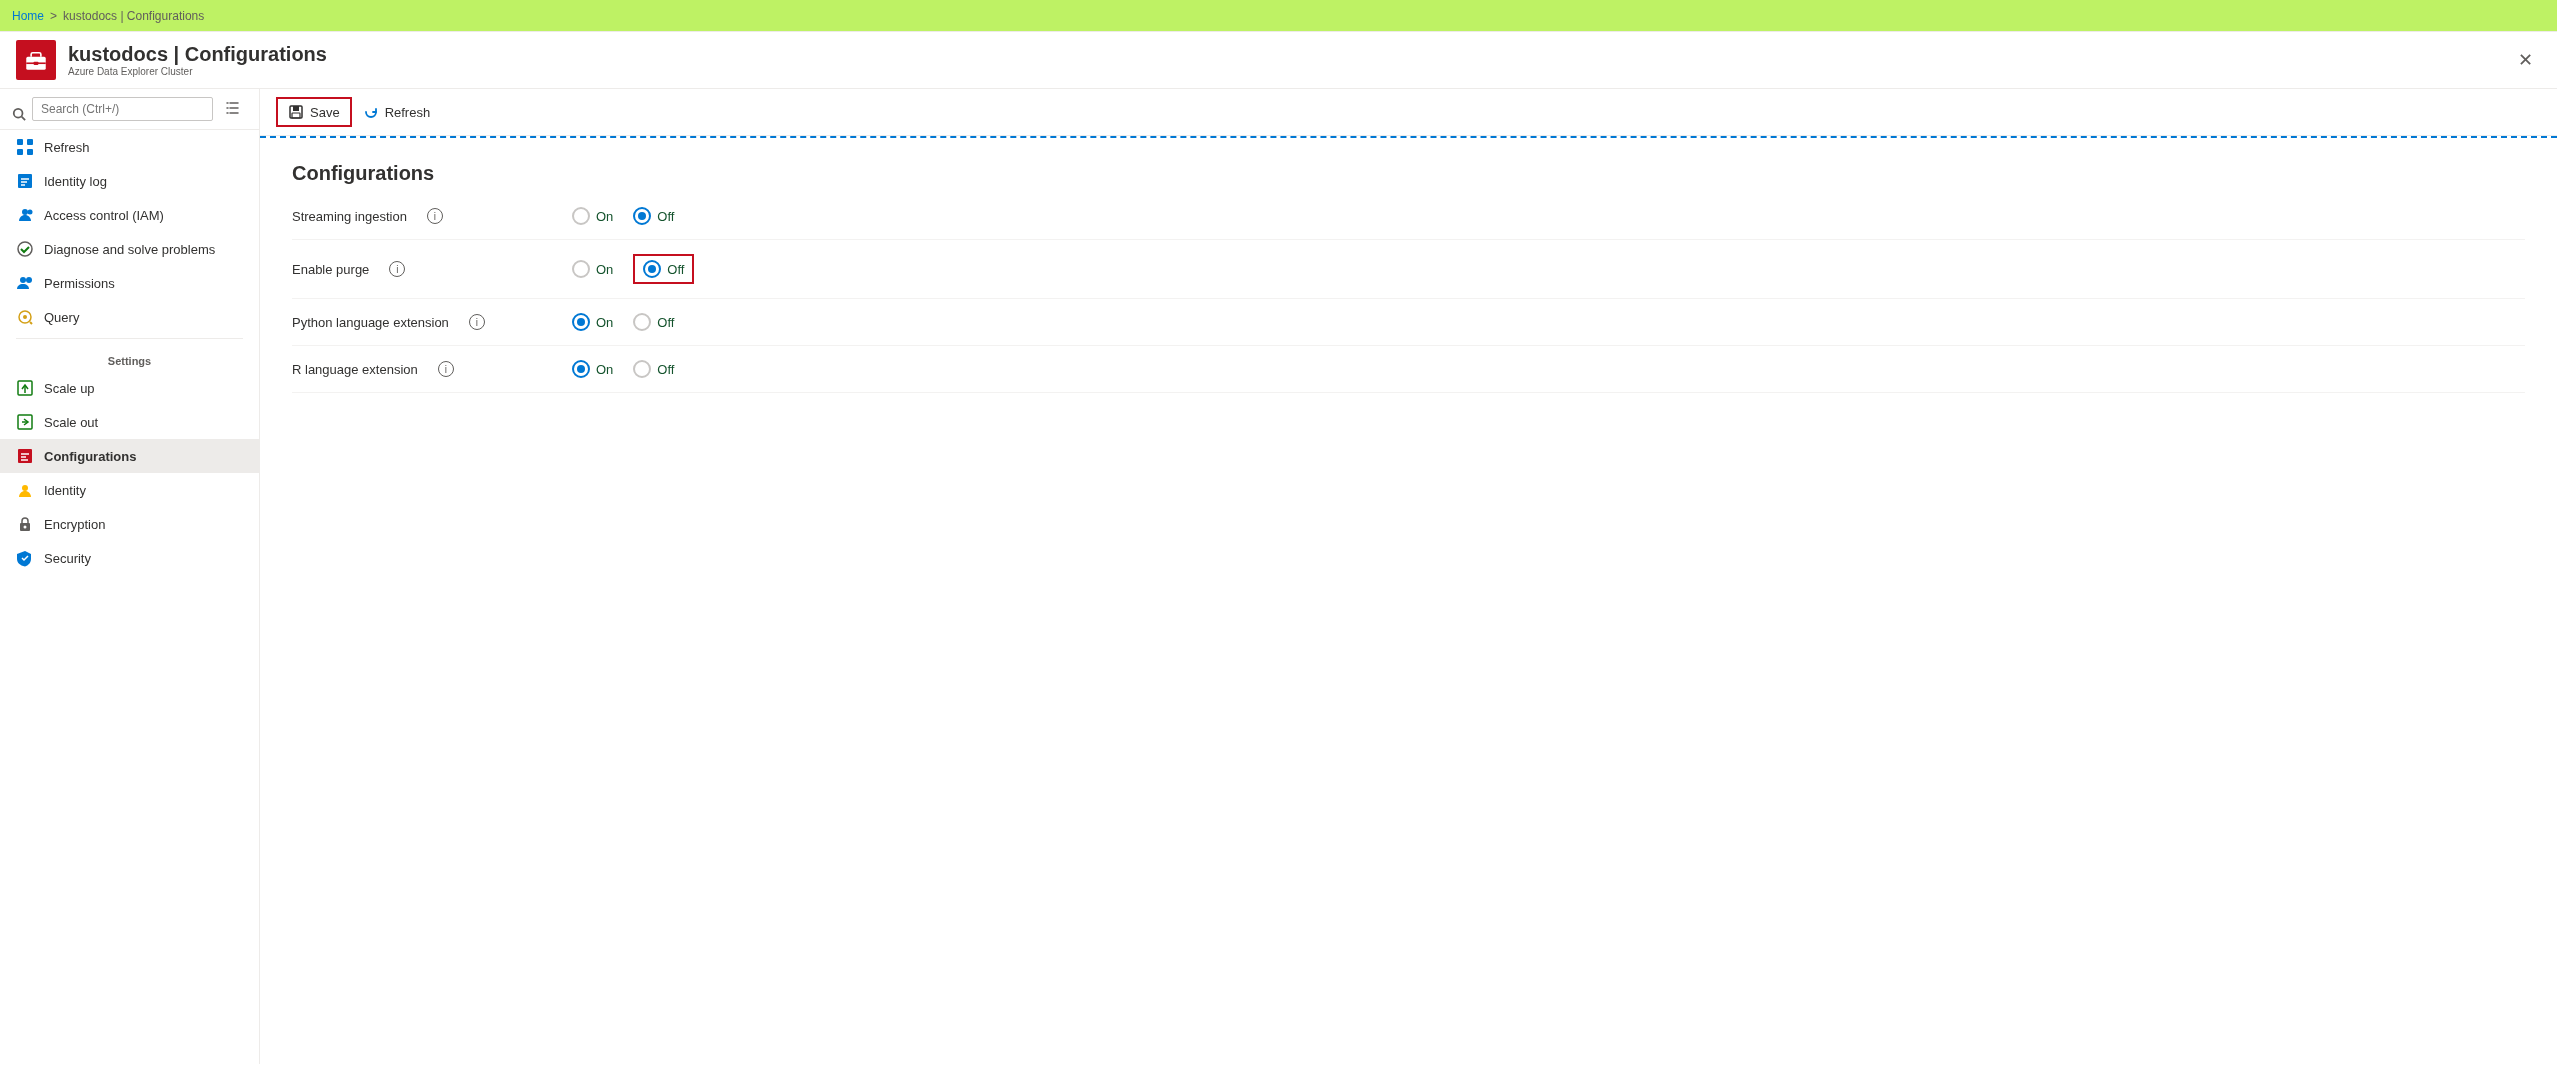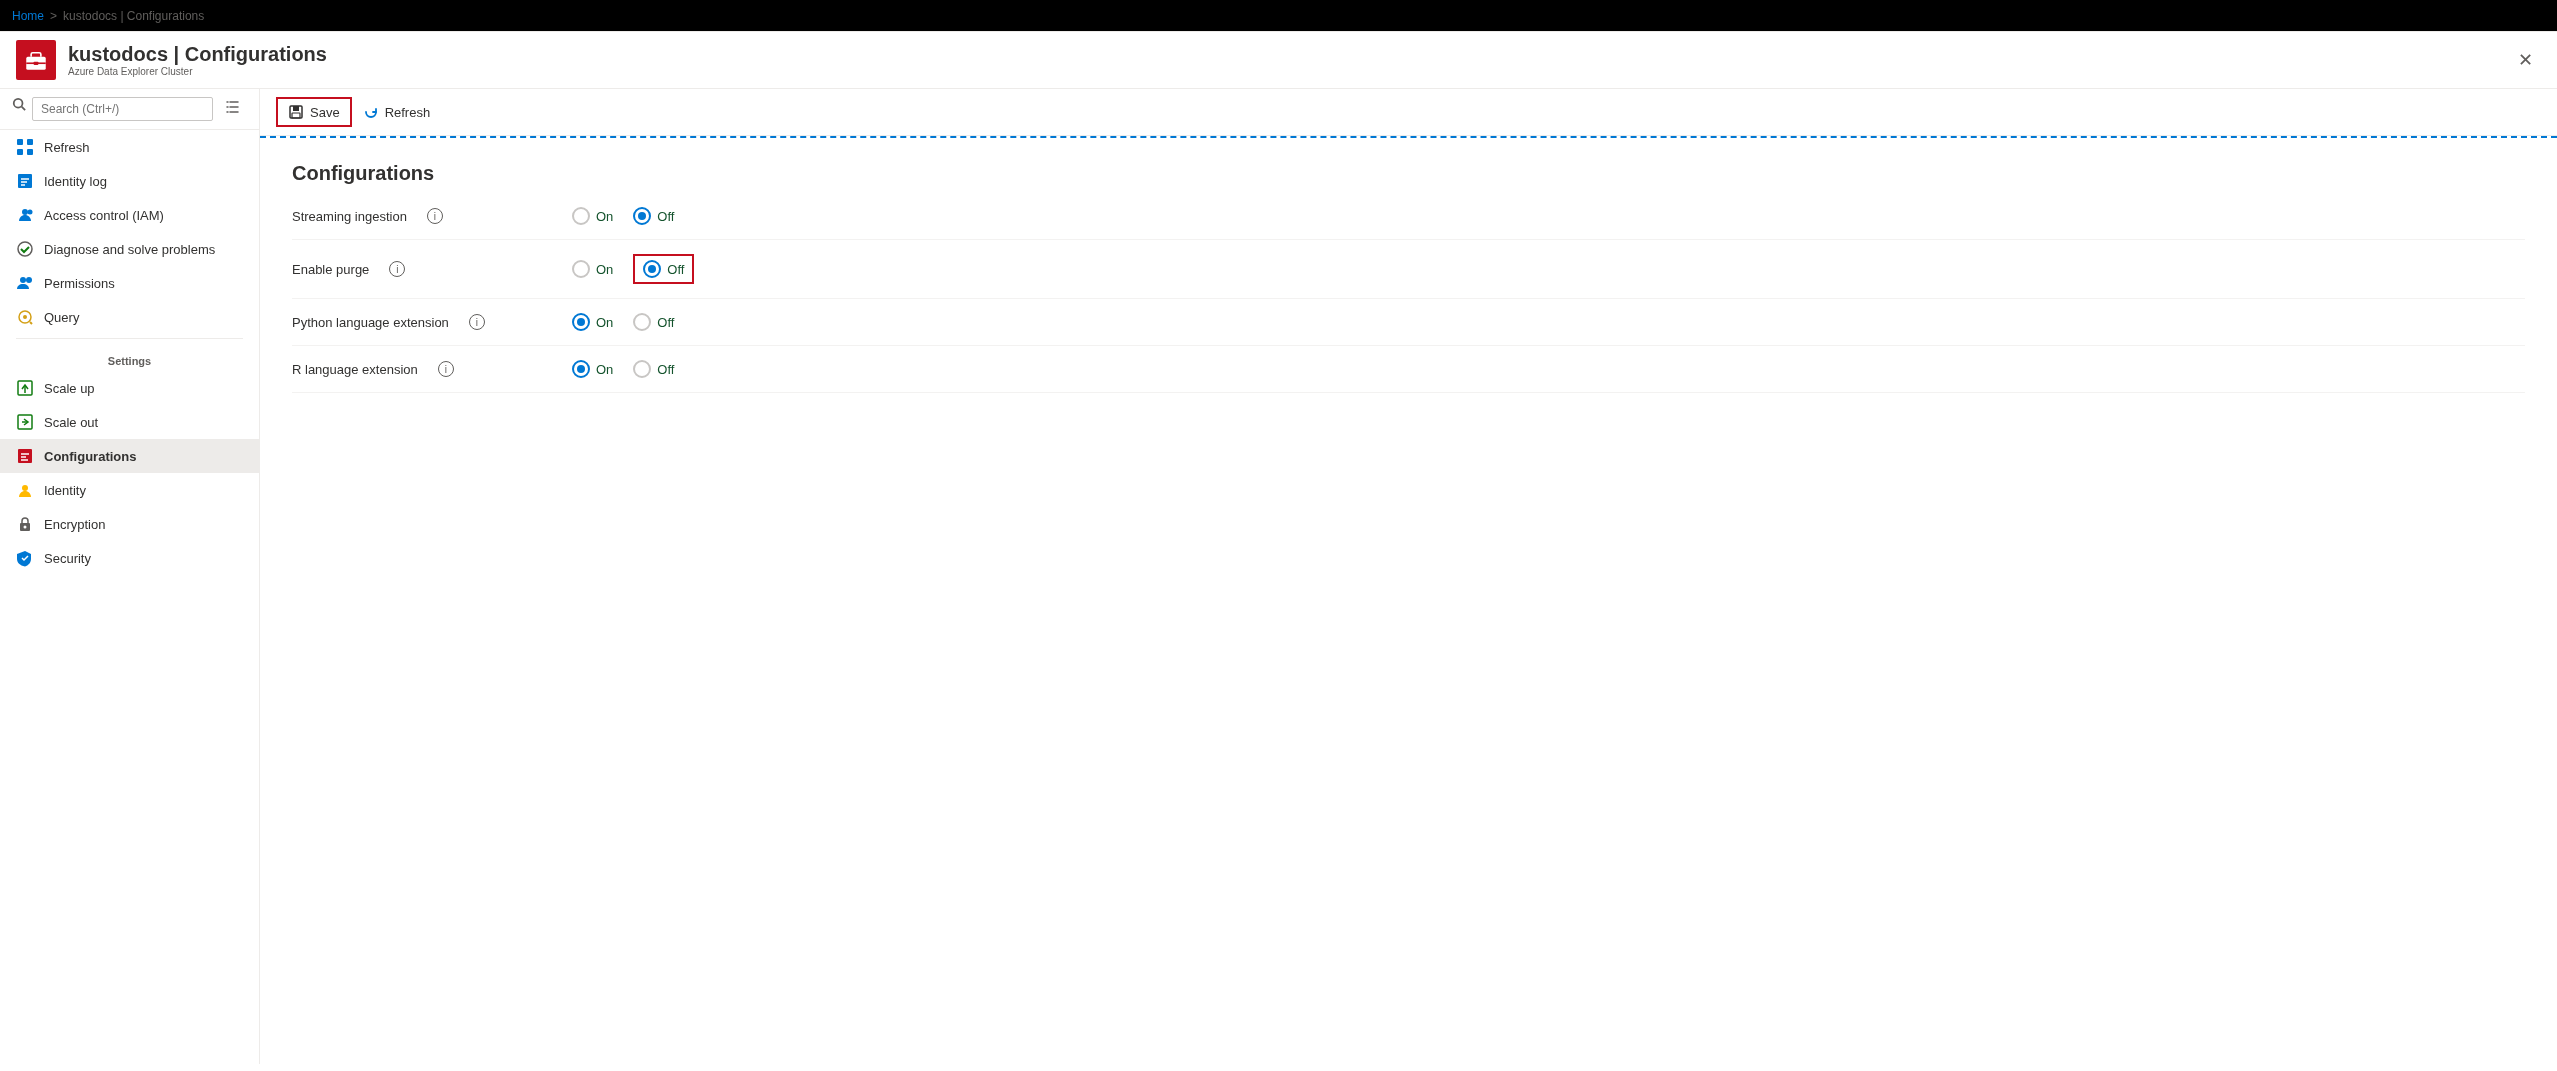--- a/index.html
+++ b/index.html
@@ -3,21 +3,21 @@
   <meta charset="utf-8">
   <style>
     * { box-sizing: border-box; margin: 0; padding: 0; }
     body { font-family: 'Segoe UI', Arial, sans-serif; font-size: 13px; color: #323130; background: #fff; overflow: hidden; }
 
     
     .top-bar {
       display: flex;
       align-items: center;
       height: 32px;
-      background: #000000;
+      background: #bef264;
       padding: 0 12px;
       font-size: 12px;
       color: #605e5c;
       border-bottom: 1px solid #edebe9;
     }
     .top-bar a { color: #0078d4; text-decoration: none; }
     .top-bar .sep { margin: 0 6px; color: #605e5c; }
 
     
     .header {
@@ -51,21 +51,21 @@
       width: 260px;
       min-width: 260px;
       border-right: 1px solid #edebe9;
       background: #fff;
       display: flex;
       flex-direction: column;
       overflow: hidden;
     }
     .search-bar {
       display: flex;
-      align-items: flex-start;
+      align-items: flex-end;
       padding: 8px 12px;
       border-bottom: 1px solid #edebe9;
       gap: 6px;
     }
     .search-bar input {
       border: 1px solid #c8c6c4;
       border-radius: 2px;
       padding: 4px 8px;
       font-size: 12px;
       width: 220px;

